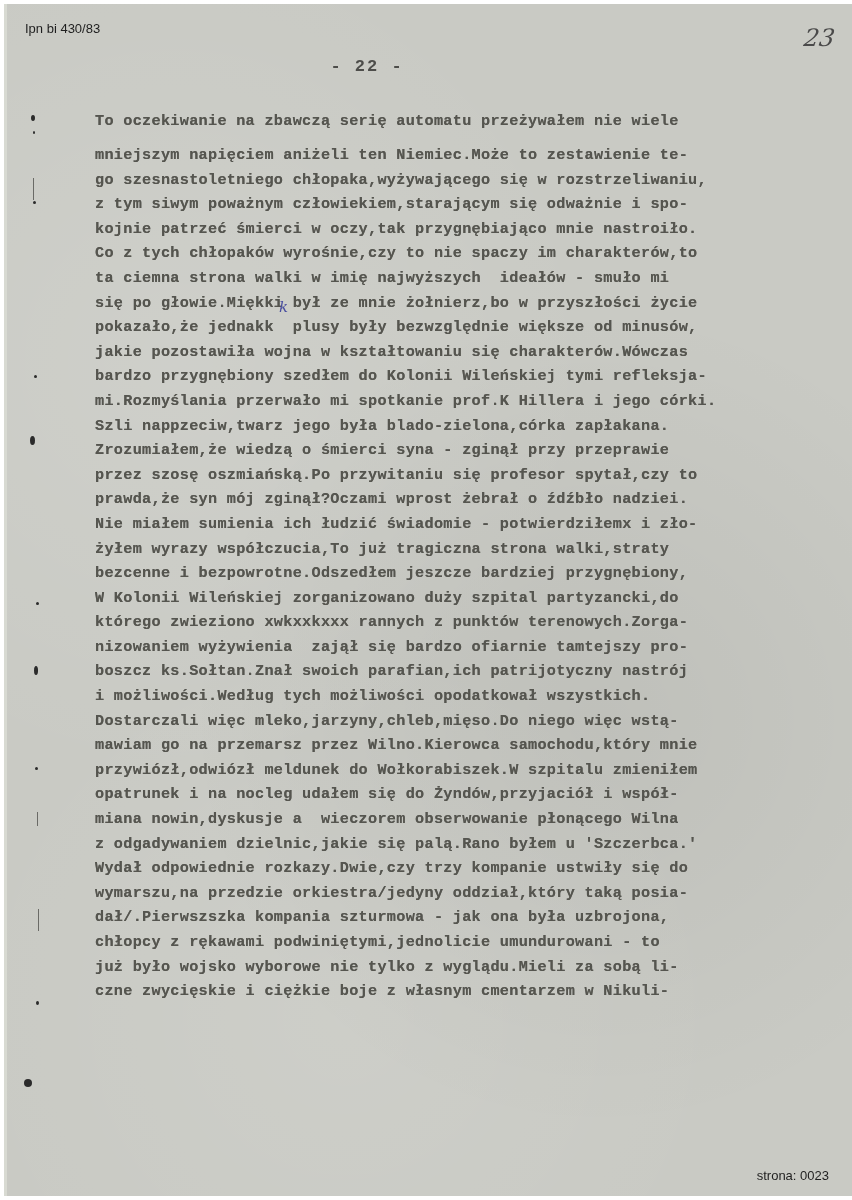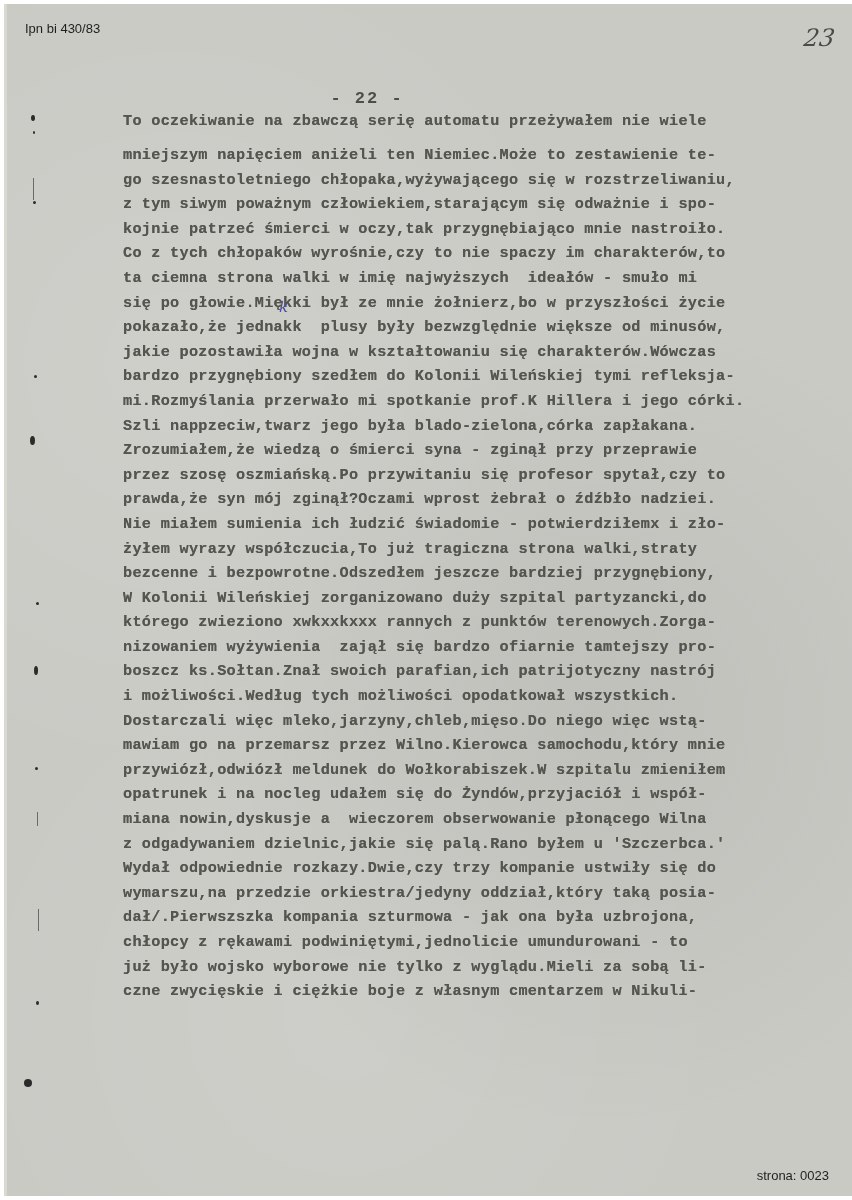--- a/index.html
+++ b/index.html
@@ -42,31 +42,31 @@
       font-size: 24px;
       font-style: italic;
       color: #4a4a4a;
       font-family: "DejaVu Serif", serif;
       transform: skew(-8deg);
     }
     .page-number {
       position: absolute;
       left: 0;
       width: 720px;
-      top: 85px;
+      top: 53px;
       text-align: center;
       font-family: "Liberation Mono", monospace;
       font-size: 17px;
       font-weight: bold;
       color: #4d4d4a;
       letter-spacing: 2px;
     }
     .body-text {
       position: absolute;
-      left: 116px;
+      left: 88px;
       top: 103px;
       width: 720px;
     }
     .line {
       font-family: "Liberation Mono", monospace;
       font-size: 15.2px;
       font-weight: bold;
       color: #55554f;
       height: 24.6px;
       line-height: 24.6px;

